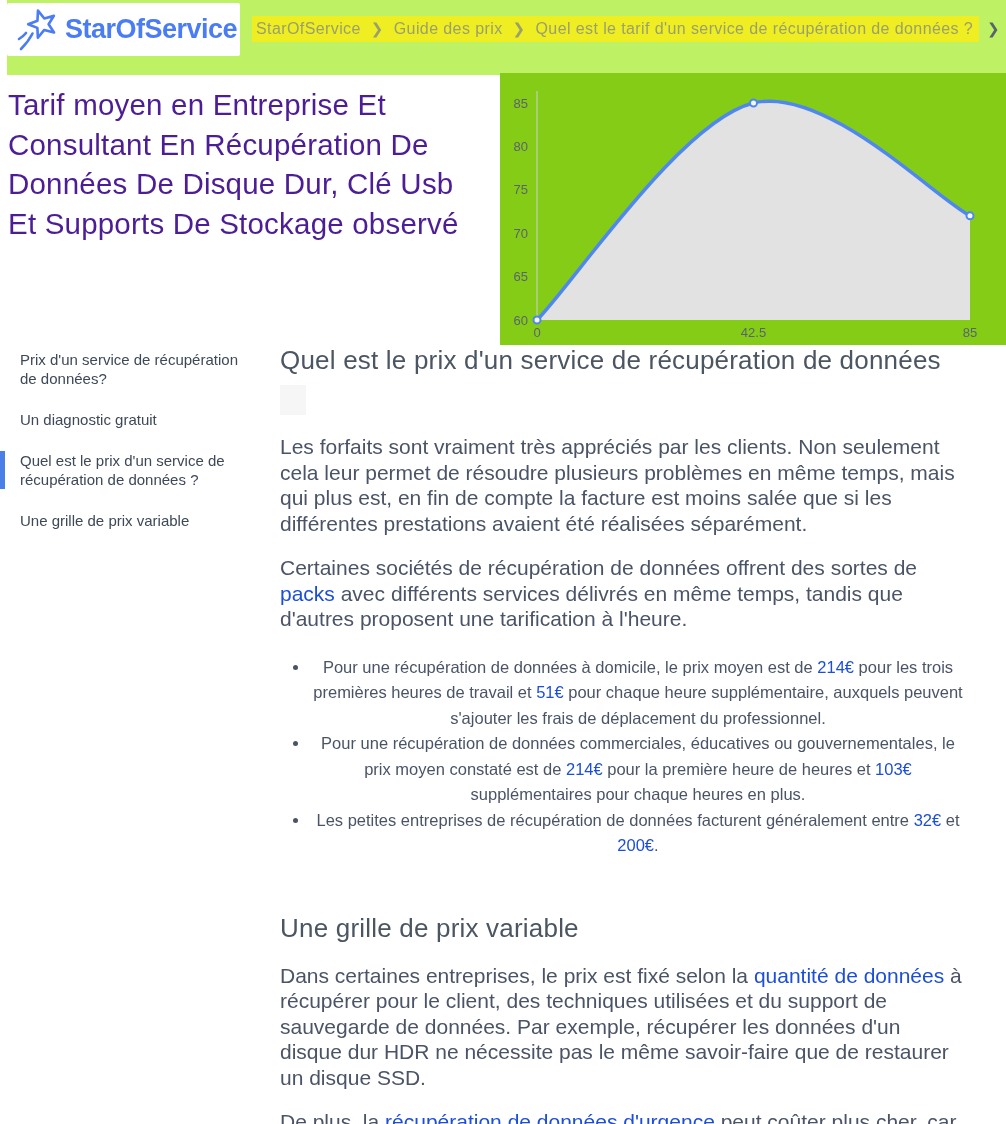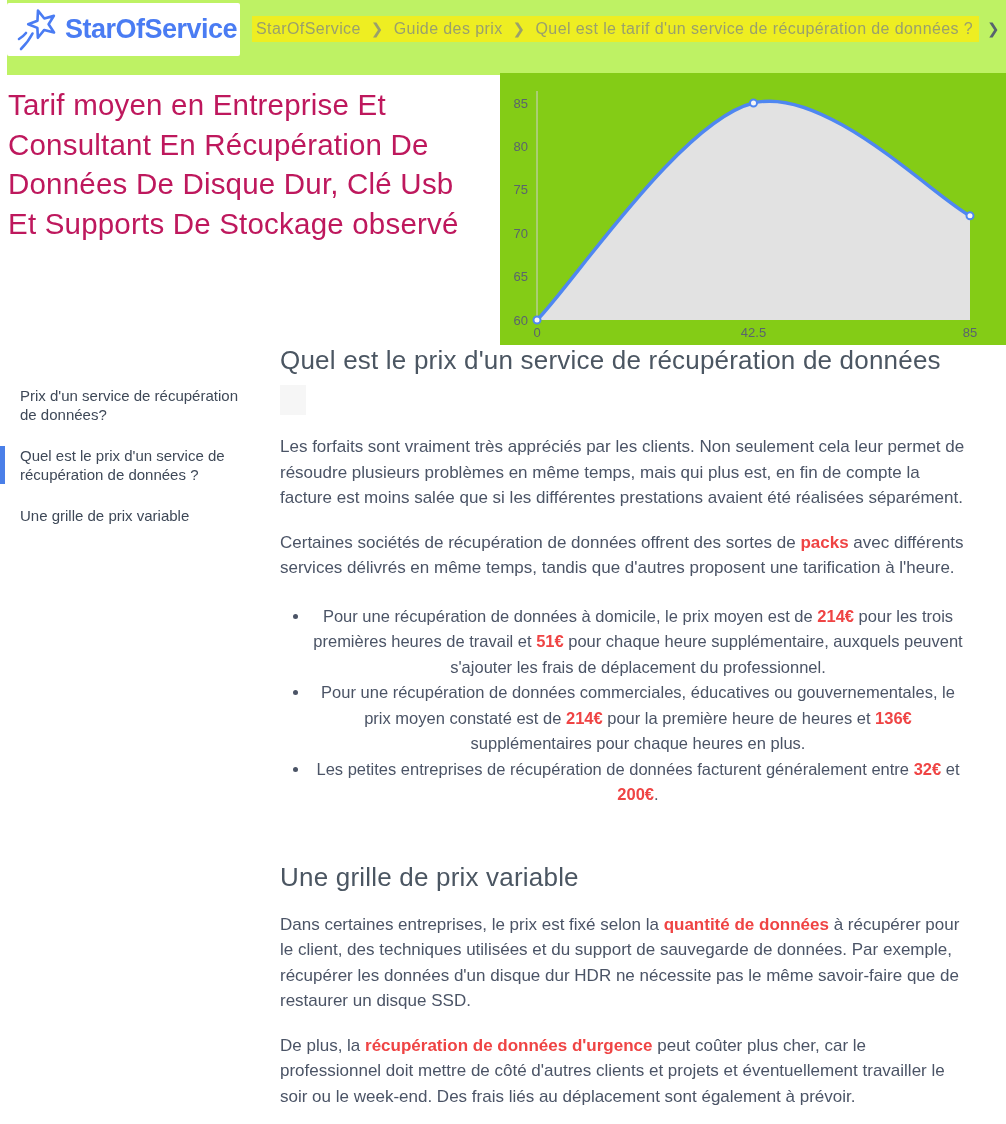--- a/index.html
+++ b/index.html
@@ -12,37 +12,37 @@
             border-radius:2px;display:flex;align-items:center;gap:4px;padding-left:8px;box-sizing:border-box;cursor:pointer;}
   .logo-text{color:#4a7cf3;font-size:27px;font-weight:bold;letter-spacing:-0.5px;}
   .breadcrumb{position:absolute;left:245px;top:20px;white-space:nowrap;font-size:16px;letter-spacing:0.4px;text-align:center;}
   .bc-hl{background:#eeee22;padding:4px 6px 5px 4px;color:#9aa06c;}
   .bc-hl a{color:#9aa06c;text-decoration:none;cursor:pointer;}
   .bc-sep{margin:0 10px;font-size:15px;color:#9aa06c;}
   .bc-sep-dark{margin-left:8px;color:#57636e;font-size:15px;}
 
   
   .page-title{position:absolute;left:8px;top:85px;width:468px;margin:0;
-              font-size:29.5px;line-height:39.5px;font-weight:300;color:#be185d;letter-spacing:0.2px;}
+              font-size:29.5px;line-height:39.5px;font-weight:300;color:#4c1d95;letter-spacing:0.2px;}
 
   
   .chart{position:absolute;left:500px;top:73px;width:506px;height:272px;background:#84cc16;}
   .chart svg{display:block;width:506px;height:272px;}
 
   
-  .sidebar{position:absolute;left:0;top:350px;width:252px;font-size:15px;line-height:19px;color:#3e4857;margin-top:36px;}
+  .sidebar{position:absolute;left:0;top:350px;width:252px;font-size:15px;line-height:19px;color:#3e4857;}
   .side-item{padding-left:20px;margin-bottom:22px;cursor:pointer;}
   .side-item.active{border-left:5px solid #4a7fe8;padding-left:15px;}
 
   
   .content{position:absolute;left:280px;top:344px;width:686px;}
   .content h2{margin:0;font-size:26px;line-height:32px;font-weight:300;color:#4b5662;letter-spacing:0.2px;}
   .anchor-box{width:26px;height:30px;background:#f6f6f6;margin-top:9px;}
-  .content p{margin:19px 0 0 0;font-size:17px;line-height:25.5px;color:#4b5466;}
-  .content strong{font-weight:bold;color:#ef4444;}
+  .content p{margin:19px 0 0 0;font-size:21px;line-height:25.5px;color:#4b5466;}
+  .content strong{font-weight:normal;color:#1d4ed8;}
   .content ul{margin:23px 0 0 0;padding-left:30px;}
   .content li{margin:0;font-size:16.5px;line-height:25.5px;color:#4b5466;text-align:center;}
   .content h2.second{margin-top:53px;}
 </style>
 </head>
 <body>
 
 <div class="canvas">
 
   <div class="header-band">
@@ -78,34 +78,35 @@
         <text x="28" y="208.10000000000002" text-anchor="end" fill="#5a646e" font-size="13" font-family="Liberation Sans, sans-serif">65</text>
         <text x="28" y="251.5" text-anchor="end" fill="#5a646e" font-size="13" font-family="Liberation Sans, sans-serif">60</text>
         <text x="37" y="264" text-anchor="middle" fill="#5a646e" font-size="13" font-family="Liberation Sans, sans-serif">0</text>
         <text x="253.5" y="264" text-anchor="middle" fill="#5a646e" font-size="13" font-family="Liberation Sans, sans-serif">42.5</text>
         <text x="470" y="264" text-anchor="middle" fill="#5a646e" font-size="13" font-family="Liberation Sans, sans-serif">85</text>
       </svg>
   </div>
 
   <aside class="sidebar">
     <div class="side-item">Prix d'un service de récupération de données?</div>
+    <div class="side-item">Un diagnostic gratuit</div>
     <div class="side-item active">Quel est le prix d'un service de récupération de données ?</div>
     <div class="side-item">Une grille de prix variable</div>
   </aside>
 
   <main class="content">
     <h2>Quel est le prix d'un service de récupération de données</h2>
     <div class="anchor-box"></div>
 
     <p><span>Les forfaits sont vraiment très appréciés par les clients. Non seulement cela leur permet de résoudre plusieurs problèmes en même temps, mais qui plus est, en fin de compte la facture est moins salée que si les différentes prestations avaient été réalisées séparément.</span></p>
     <p><span>Certaines sociétés de récupération de données offrent des sortes de </span><strong>packs</strong><span> avec différents services délivrés en même temps, tandis que d'autres proposent une tarification à l'heure.</span></p>
 
     <ul>
       <li><span>Pour une récupération de données à domicile, le prix moyen est de </span><strong>214€</strong><span> pour les trois premières heures de travail et </span><strong>51€</strong><span> pour chaque heure supplémentaire, auxquels peuvent s'ajouter les frais de déplacement du professionnel.</span></li>
-      <li><span>Pour une récupération de données commerciales, éducatives ou gouvernementales, le prix moyen constaté est de </span><strong>214€</strong><span> pour la première heure de heures et </span><strong>136€</strong><span> supplémentaires pour chaque heures en plus.</span></li>
+      <li><span>Pour une récupération de données commerciales, éducatives ou gouvernementales, le prix moyen constaté est de </span><strong>214€</strong><span> pour la première heure de heures et </span><strong>103€</strong><span> supplémentaires pour chaque heures en plus.</span></li>
       <li><span>Les petites entreprises de récupération de données facturent généralement entre </span><strong>32€</strong><span> et </span><strong>200€</strong><span>.</span></li>
     </ul>
 
     <h2 class="second">Une grille de prix variable</h2>
     <p><span>Dans certaines entreprises, le prix est fixé selon la </span><strong>quantité de données</strong><span> à récupérer pour le client, des techniques utilisées et du support de sauvegarde de données. Par exemple, récupérer les données d'un disque dur HDR ne nécessite pas le même savoir-faire que de restaurer un disque SSD.</span></p>
     <p><span>De plus, la </span><strong>récupération de données d'urgence</strong><span> peut coûter plus cher, car le professionnel doit mettre de côté d'autres clients et projets et éventuellement travailler le soir ou le week-end. Des frais liés au déplacement sont également à prévoir.</span></p>
 
   </main>
 
 </div>

